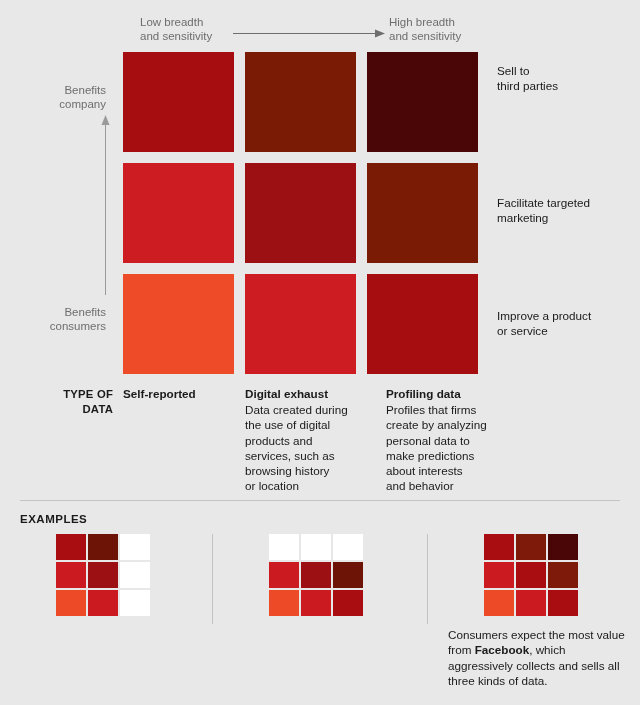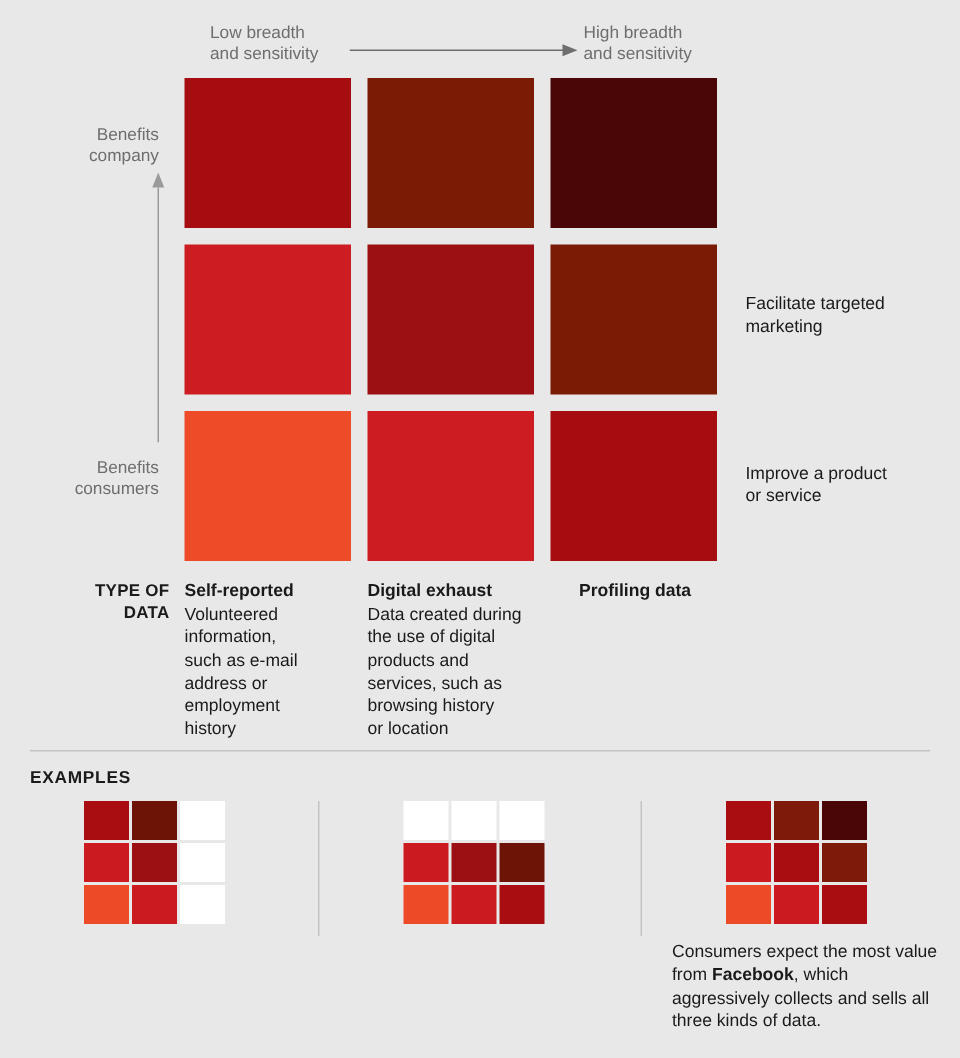--- a/index.html
+++ b/index.html
@@ -193,53 +193,55 @@
     <div class="cell" style="background: rgb(74, 6, 7);"></div>
     <div class="cell" style="background: rgb(206, 29, 34);"></div>
     <div class="cell" style="background: rgb(156, 15, 18);"></div>
     <div class="cell" style="background: rgb(122, 27, 6);"></div>
     <div class="cell" style="background: rgb(238, 75, 40);"></div>
     <div class="cell" style="background: rgb(206, 29, 34);"></div>
     <div class="cell" style="background: rgb(165, 13, 16);"></div>
   </div>
 
 <div class="row-label r1">
+  <span class="txt">Sell to
+third parties</span>
 </div>
 <div class="row-label r2">
   <span class="txt">Facilitate targeted
 marketing</span>
 </div>
 <div class="row-label r3">
   <span class="txt">Improve a product
 or service</span>
 </div>
 
 <div class="type-of-data">TYPE OF
 DATA</div>
 
 <div class="col-desc c1">
   <span class="title">Self-reported</span>
-  <span class="body">Volunteered
-information,
-such as e-mail
-address or
-employment
-history</span>
 </div>
 <div class="col-desc c2">
   <span class="title">Digital exhaust</span>
   <span class="body">Data created during
 the use of digital
 products and
 services, such as
 browsing history
 or location</span>
 </div>
 <div class="col-desc c3">
   <span class="title">Profiling data</span>
+  <span class="body">Profiles that firms
+create by analyzing
+personal data to
+make predictions
+about interests
+and behavior</span>
 </div>
 
 <div class="divider"></div>
 <div class="examples-title">EXAMPLES</div>
 <div class="vdiv v1"></div>
 <div class="vdiv v2"></div>
 
 <div class="example e1">
   <div class="mini-grid">
       <div class="mini-cell" style="background: rgb(169, 13, 18);"></div>

